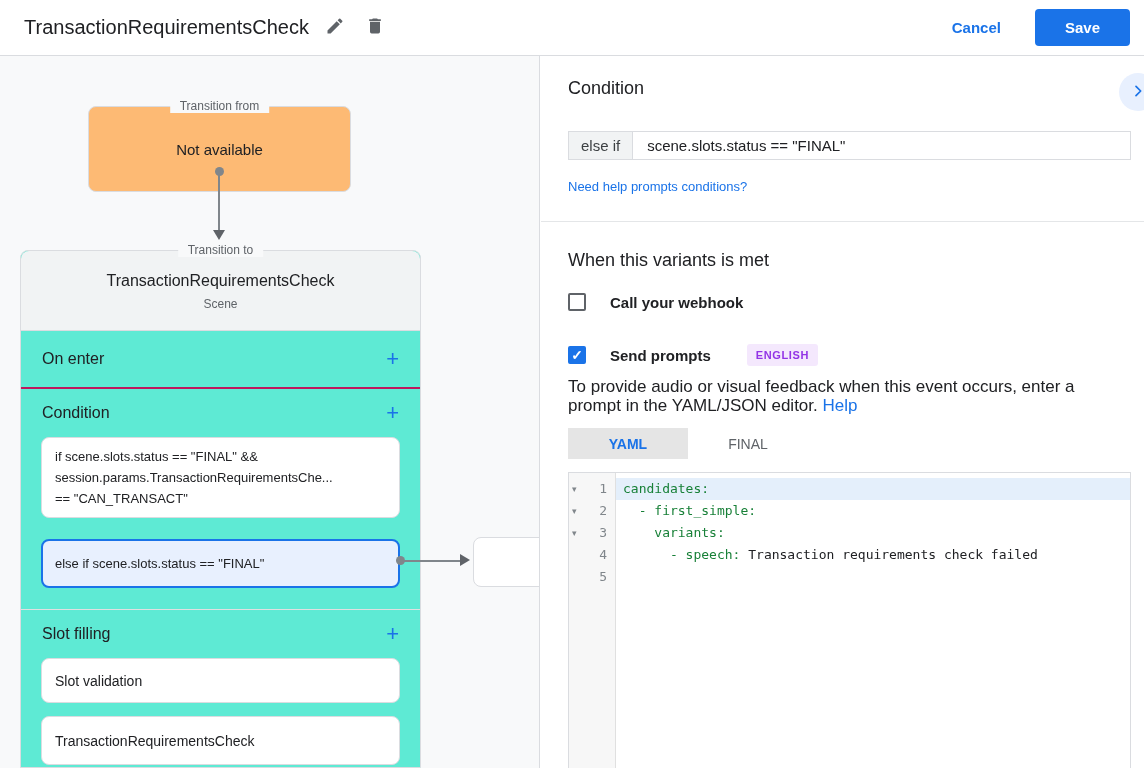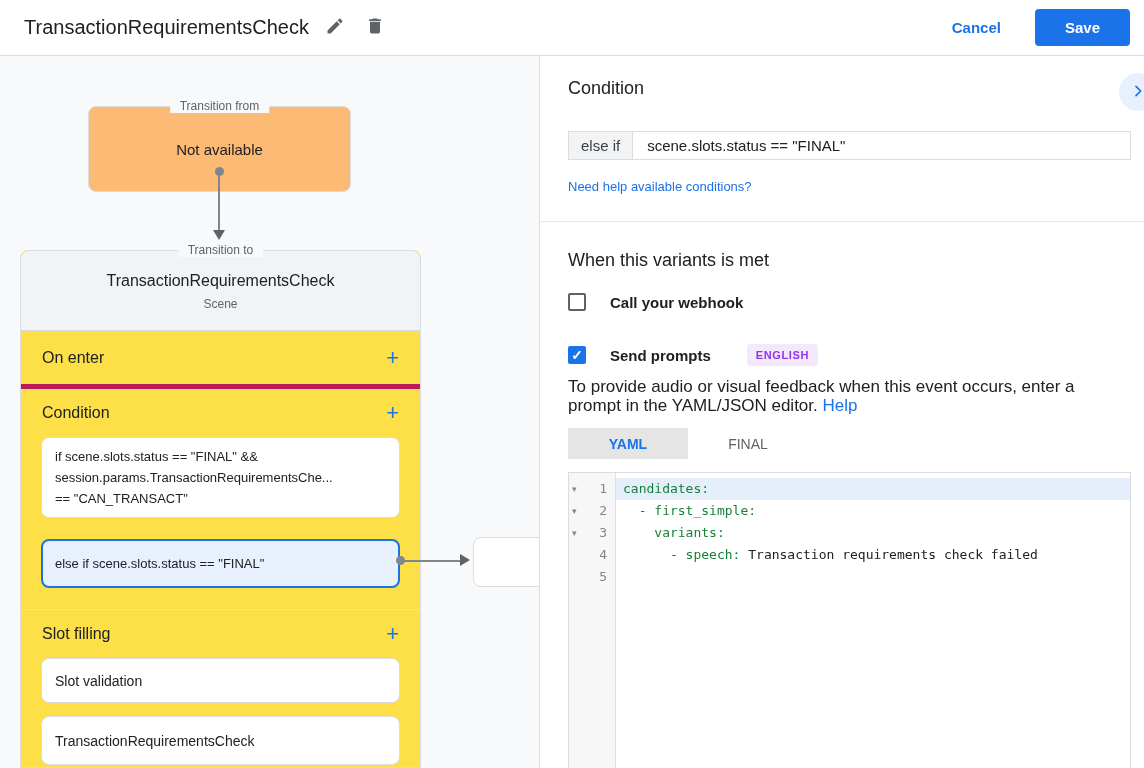--- a/index.html
+++ b/index.html
@@ -33,30 +33,30 @@
     justify-content:center; font-size:15px; color:#202124; }
 
   .arrow-v { position:absolute; left:209px; top:111px; width:20px; height:73px; }
   .arrow-v .dot { position:absolute; left:5.5px; top:0; width:9px; height:9px;
     border-radius:50%; background:#80868b; }
   .arrow-v .line { position:absolute; left:9px; top:8px; width:2px; height:56px; background:#80868b; }
   .arrow-v .head { position:absolute; left:4px; top:63px; width:0; height:0;
     border-left:6px solid transparent; border-right:6px solid transparent; border-top:10px solid #5f6368; }
 
   .scene-card { position:absolute; left:20px; top:194px; width:401px; height:518px;
-    background:#fde047; border:1px solid #dadce0; border-radius:8px 8px 0 0; }
+    background:#5eead4; border:1px solid #dadce0; border-radius:8px 8px 0 0; }
   .scene-head { height:80px; background:#f1f3f4; border-bottom:1px solid #dadce0;
     border-radius:8px 8px 0 0; text-align:center; padding-top:21px; }
   .scene-head .t { font-size:16px; color:#202124; }
   .scene-head .s { font-size:12px; color:#5f6368; margin-top:7px; }
 
   .sec-row { height:58px; display:flex; align-items:center; justify-content:space-between;
     padding:0 21px; font-size:16px; color:#202124; }
   .sec-row.short { height:48px; }
-  .row-border { border-bottom:5px solid #be185d; }
+  .row-border { border-bottom:2px solid #be185d; }
   .plus { color:#1a73e8; font-size:22px; font-weight:400; line-height:1; background:none;
     border:none; cursor:pointer; font-family:inherit; }
 
   .cond-section { border-bottom:1px solid #e0e0e0; padding-bottom:21px; }
   .cond-box { margin:0 20px; background:#fff; border:1px solid #dadce0; border-radius:8px;
     padding:8px 13px; font-size:13px; line-height:21px; color:#202124; white-space:pre-line;
     cursor:pointer; }
   .cond-box.selected { margin-top:21px; height:49px; background:#e8f0fe;
     border:2px solid #1a73e8; display:flex; align-items:center; padding:0 12px; white-space:nowrap; }
 
@@ -218,21 +218,21 @@
             <path d="M9 5l7 7-7 7" stroke="#1a73e8" stroke-width="2.6" stroke-linecap="round" stroke-linejoin="round"></path>
           </svg>
       </span>
     </button>
 
     <div class="cond-row">
       <div class="cond-prefix">else if</div>
       <input class="cond-input" type="text" value="scene.slots.status == &quot;FINAL&quot;" style="">
     </div>
 
-    <a class="help-link">Need help available conditions?</a>
+    <a class="help-link">Need help prompts conditions?</a>
     <div class="h-divider"></div>
 
     <h2 class="when-title">When this variants is met</h2>
 
     <div class="check-row webhook">
       <span class="checkbox"></span>
       <span class="check-label">Call your webhook</span>
     </div>
 
     <div class="check-row prompts">

